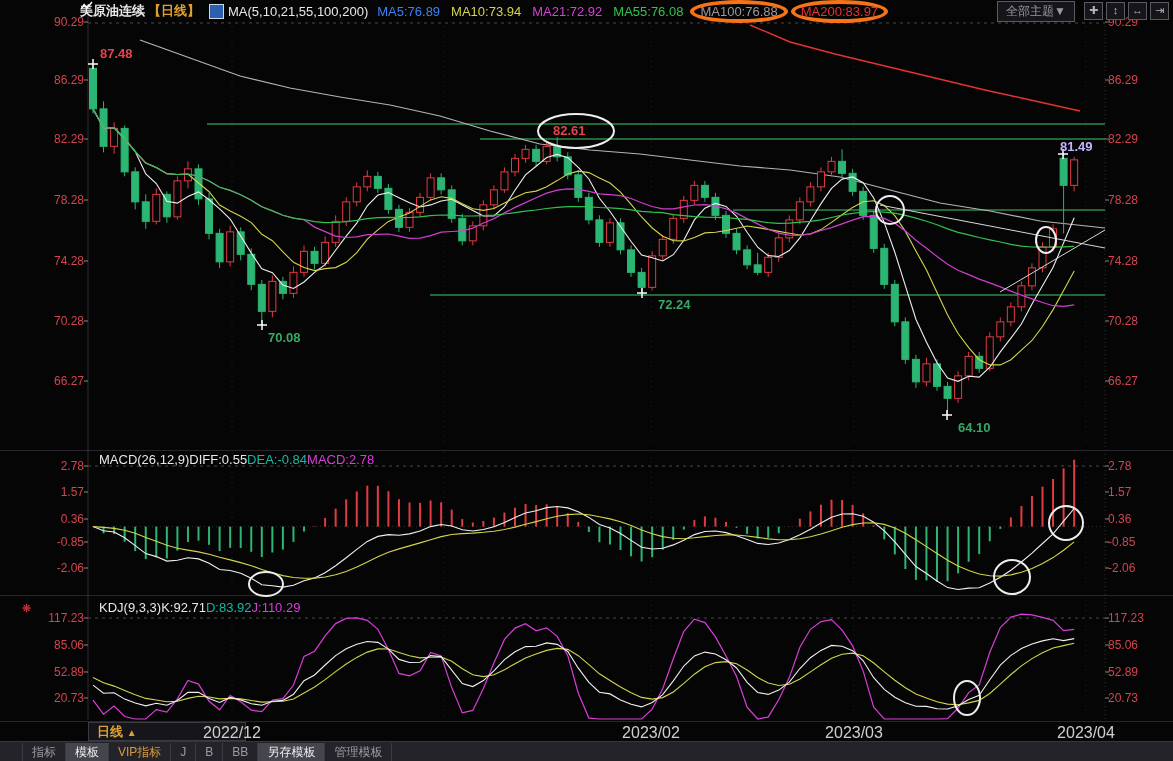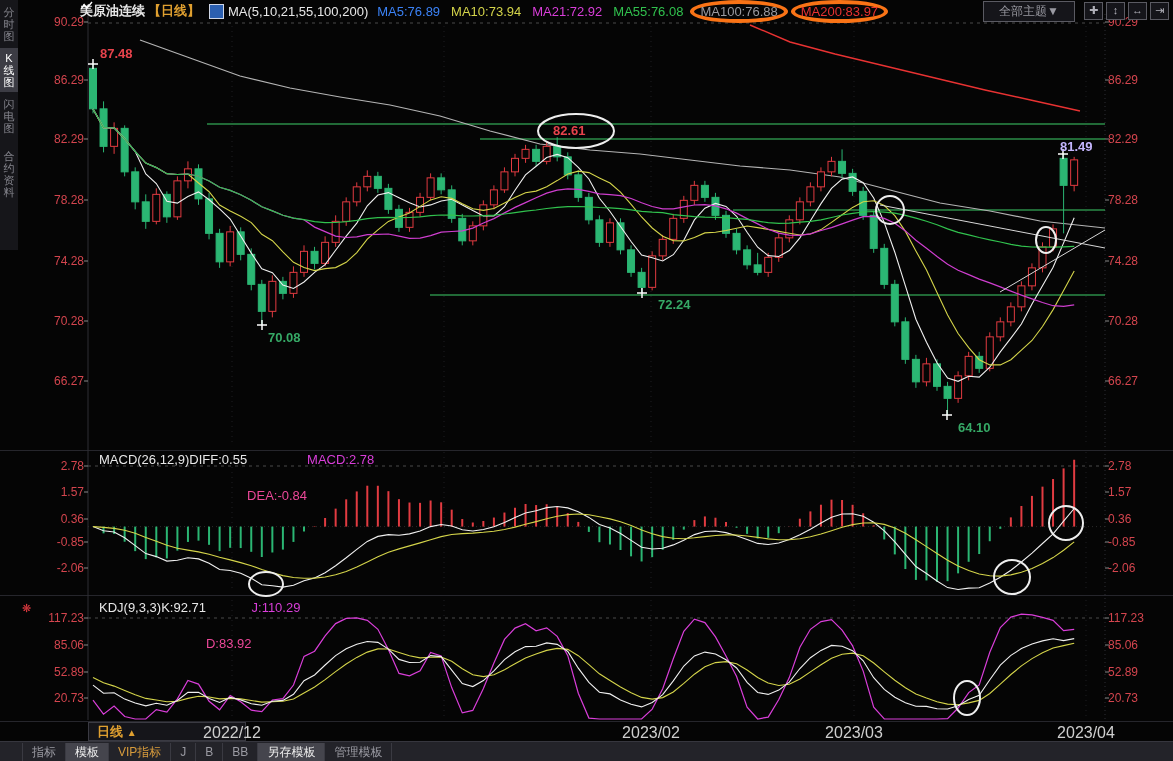--- a/index.html
+++ b/index.html
@@ -9,38 +9,38 @@
   .lbl{position:absolute;z-index:3;white-space:nowrap;}
   
   #header{position:absolute;left:80px;top:0;right:4px;height:22px;display:flex;align-items:center;
           gap:9px;z-index:4;font-size:13px;}
   .sym{color:#e8e8e8;font-weight:bold;}
   .period{color:#e0a030;font-weight:bold;}
   .ma-set{color:#e8e8e8;}
   .ma-val{font-size:13px;}
   .circled{border:4px solid #f97316;border-radius:50%;padding:0 6px;margin:-2px -4px;}
   #theme-btn{margin-left:auto;color:#9a9aa2;border:1px solid #5a5a62;background:#15151a;
-             font-size:12px;padding:1px 15px;cursor:default;}
+             font-size:12px;padding:1px 8px;cursor:default;}
   .tool-btn{width:17px;height:16px;border:1px solid #5a5a62;background:#15151a;color:#b0b0b8;
             font-size:11px;line-height:15px;text-align:center;}
   #kicon{width:13px;height:13px;background:#2b5fb0;border:1px solid #cfd6e6;display:inline-block;}
   
   #sidebar{position:absolute;left:0;top:0;width:18px;height:250px;background:#16161a;z-index:4;}
   .side-item{width:18px;text-align:center;font-size:11px;line-height:12px;color:#85858d;
              word-break:break-all;padding:4px 0;cursor:default;}
   .side-item.active{background:#3c3c44;color:#fff;}
   
   .ax{font-size:12px;color:#d4454e;height:14px;line-height:14px;}
   .ax.l{left:30px;width:54px;text-align:right;}
   .ax.r{left:1108px;width:60px;text-align:left;}
   .pricelab{font-size:13px;font-weight:bold;}
   .datelab{font-size:16px;color:#cfcfcf;transform:translateX(-50%);}
   
   .ind-head{position:absolute;left:88px;display:flex;font-size:13px;z-index:3;padding-left:11px;}
-  .w{color:#e8e8e8;} .yel{color:#ec4899;margin-top:36px;} .mag{color:#d93ed9;}
+  .w{color:#e8e8e8;} .yel{color:#14b8a6;} .mag{color:#d93ed9;}
   
   #period-box{position:absolute;left:88px;top:722px;width:148px;height:17px;background:#15151a;
               border:1px solid #3a3a42;color:#e0a030;font-size:13px;font-weight:bold;
               line-height:17px;padding-left:8px;z-index:3;}
   
   #toolbar{position:absolute;left:0;bottom:0;width:1173px;height:20px;background:#232329;
            border-top:1px solid #36363e;display:flex;align-items:center;padding-left:22px;
            box-sizing:border-box;z-index:4;font-size:12px;}
   .tab{padding:0 9px;height:18px;line-height:18px;color:#9a9aa2;border-right:1px solid #3a3a42;cursor:default;}
   .tab:first-child{border-left:1px solid #3a3a42;}
@@ -421,26 +421,20 @@
       <line x1="257" y1="325" x2="267" y2="325" stroke="#fff" stroke-width="1.5"></line>
       <line x1="262" y1="320" x2="262" y2="330" stroke="#fff" stroke-width="1.5"></line>
       <line x1="637" y1="293" x2="647" y2="293" stroke="#fff" stroke-width="1.5"></line>
       <line x1="642" y1="288" x2="642" y2="298" stroke="#fff" stroke-width="1.5"></line>
       <line x1="942" y1="415" x2="952" y2="415" stroke="#fff" stroke-width="1.5"></line>
       <line x1="947" y1="410" x2="947" y2="420" stroke="#fff" stroke-width="1.5"></line>
       <line x1="1058" y1="154" x2="1068" y2="154" stroke="#fff" stroke-width="1.5"></line>
       <line x1="1063" y1="149" x2="1063" y2="159" stroke="#fff" stroke-width="1.5"></line>
     </svg>
 
-  <div id="sidebar">
-      <div class="side-item" style="margin-top: 2px;">分时图</div>
-      <div class="side-item active" style="margin-top: 2px;">K线图</div>
-      <div class="side-item" style="margin-top: 2px;">闪电图</div>
-      <div class="side-item" style="margin-top: 8px;">合约资料</div>
-    </div>
 
   <div id="header">
     <span class="sym">美原油连续</span>
     <span class="period" style="margin-left:-6px;">【日线】</span>
     <span id="kicon">
       <svg width="13" height="13" viewBox="0 0 13 13">
           <polyline points="1,9 4,5 7,8 12,2" fill="none" stroke="#fff" stroke-width="1.4"></polyline>
         </svg>
     </span>
     <span class="ma-set" style="margin-left:-5px;">MA(5,10,21,55,100,200)</span>

